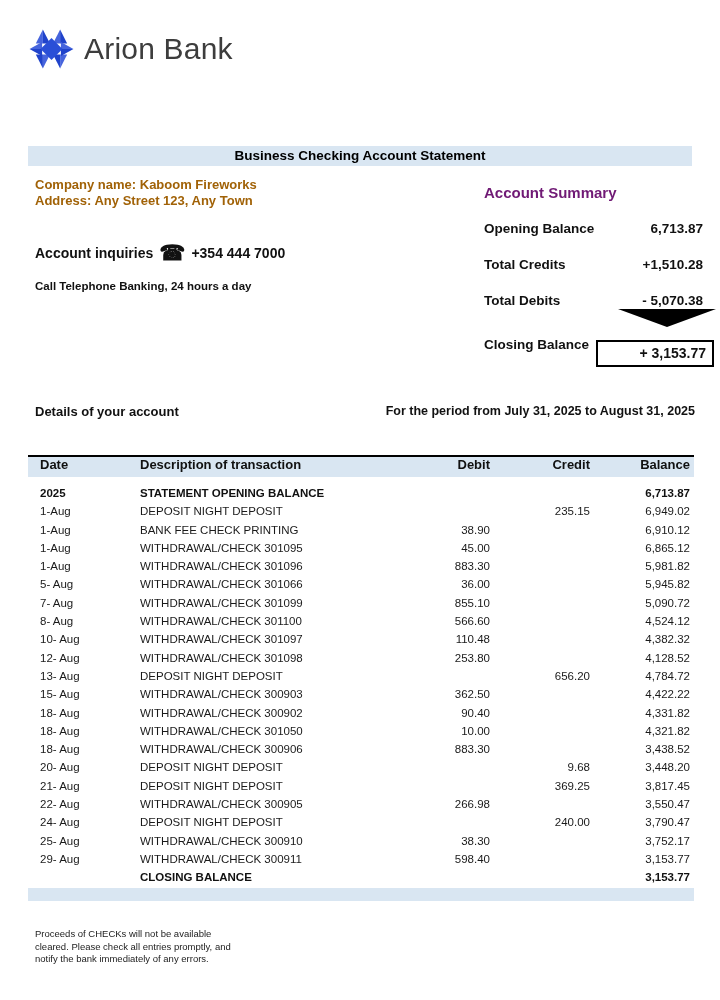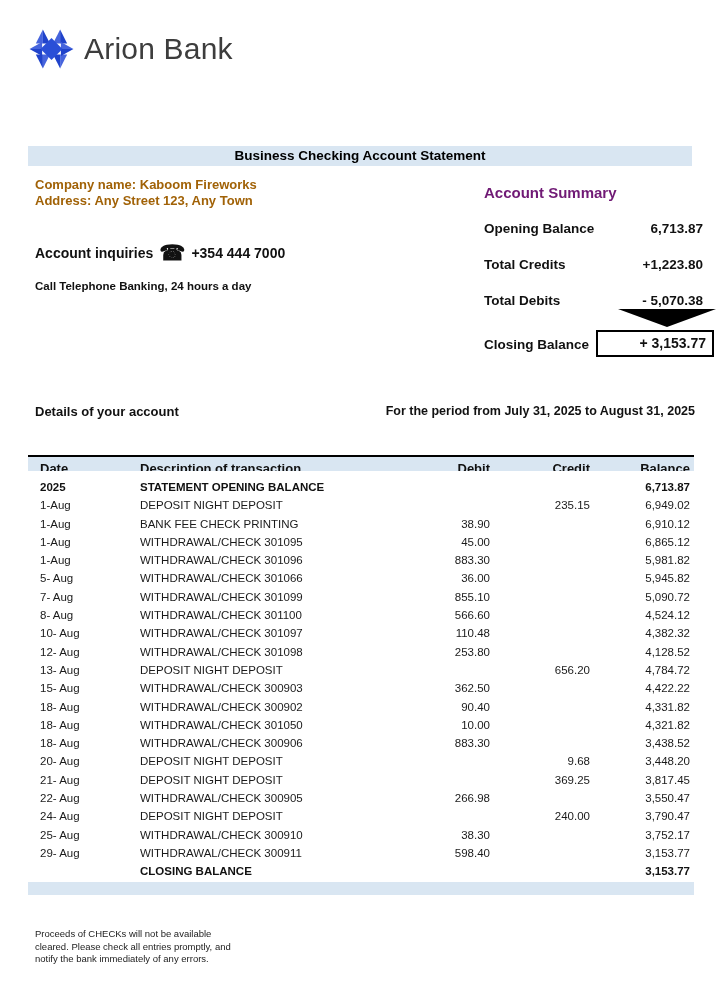--- a/index.html
+++ b/index.html
@@ -27,36 +27,36 @@
   .summary-title { position:absolute; left:484px; top:184px; font-weight:bold; font-size:15px; color:#701a75; }
   .sumrow { position:absolute; left:484px; width:219px; display:flex; justify-content:space-between; font-weight:bold; font-size:13.5px; color:#111; }
   .sumrow.r0 { top:221px;gap:44px; } .sumrow.r1 { top:257px; } .sumrow.r2 { top:293px; }
   .big-arrow {
     position:absolute; left:618px; top:309px; width:0; height:0;
     border-left:49px solid transparent; border-right:49px solid transparent;
     border-top:18px solid #000;
   }
   .closing-label { position:absolute; left:484px; top:337px; font-weight:bold; font-size:13.5px; color:#111; }
   .closing-box {
-    position:absolute; left:596px; top:330px; width:118px; height:27px;
+    position:absolute; left:596px; top:340px; width:118px; height:27px;
     border:2px solid #000; text-align:right; font-weight:bold; font-size:14px;
     line-height:23px; padding-right:6px; color:#111; background:#fff;
   }
   
   .details-row {
     position:absolute; left:35px; top:404px; width:660px;
     display:flex; justify-content:space-between; font-weight:bold; color:#111;gap:40px;
   }
   .details-label { font-size:13px; }
   .period { font-size:12.5px; }
   
   .ttable { position:absolute; left:28px; top:455px; width:666px; }
   .thead {
     display:flex; border-top:2px solid #000; background:#d9e6f2;
-    height:16px; line-height:24px; font-weight:bold; font-size:13px; color:#111;
+    height:22px; line-height:24px; font-weight:bold; font-size:13px; color:#111;align-items:flex-end;
   }
   .tbody { padding-top:7px; }
   .trow { display:flex; height:18.3px; line-height:18.3px; font-size:11.5px; color:#1a1a1a; }
   .trow.bold { font-weight:bold; color:#111; }
   .tc { overflow:hidden; white-space:nowrap; }
   .c-date    { width:112px; padding-left:12px; }
   .c-desc    { width:250px; }
   .c-debit   { width:100px; text-align:right; }
   .c-credit  { width:100px; text-align:right; }
   .c-balance { flex:1; text-align:right; padding-right:4px; }
@@ -102,21 +102,21 @@
   </div>
   <div class="telebank">Call Telephone Banking, 24 hours a day</div>
 
   <div class="summary-title">Account Summary</div>
   <div class="sumrow r0">
     <span>Opening Balance</span>
     <span>6,713.87</span>
   </div>
   <div class="sumrow r1">
     <span>Total Credits</span>
-    <span>+1,223.80</span>
+    <span>+1,510.28</span>
   </div>
   <div class="sumrow r2">
     <span>Total Debits</span>
     <span>- 5,070.38</span>
   </div>
   <div class="big-arrow"></div>
   <div class="closing-label">Closing Balance</div>
   <div class="closing-box">+ 3,153.77</div>
 
   <div class="details-row">

